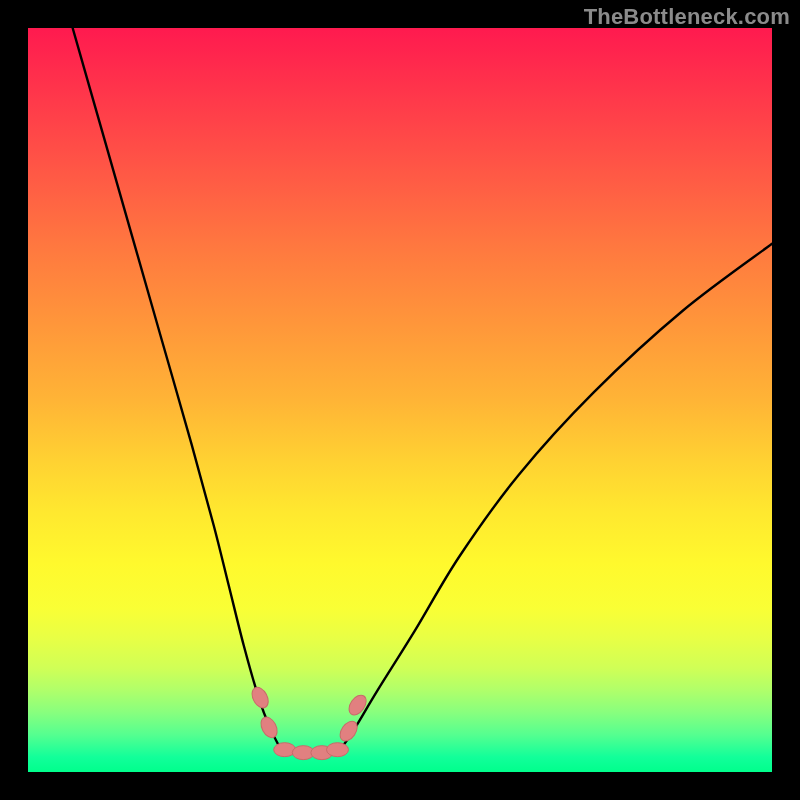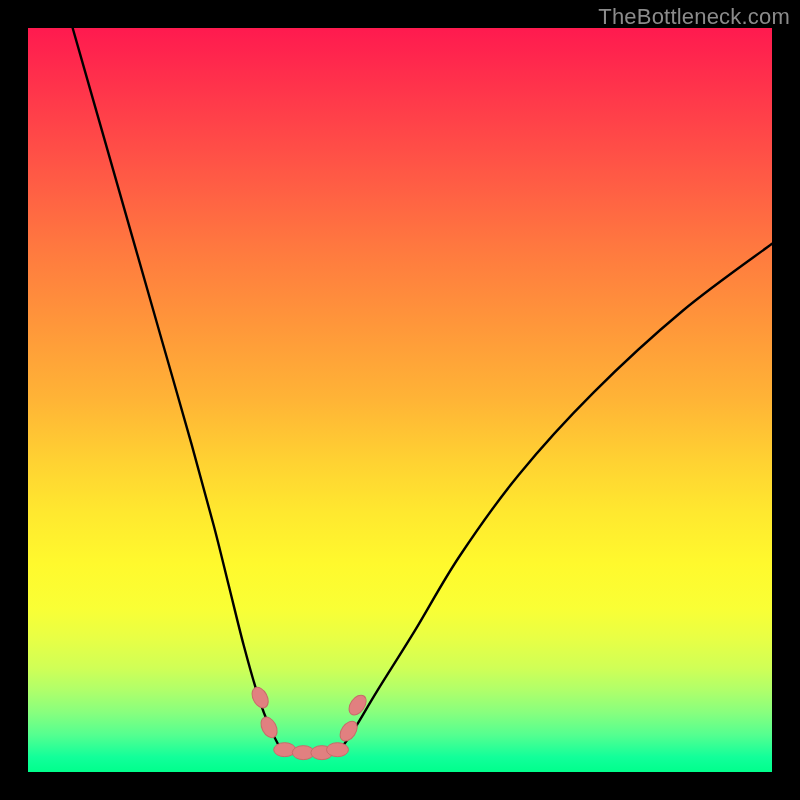--- a/index.html
+++ b/index.html
@@ -52,21 +52,21 @@
     width: 744px;
     height: 744px;
   }
   .watermark {
     position: absolute;
     top: 4px;
     right: 10px;
     color: #8b8b8b;
     font-size: 22px;
     letter-spacing: 0.2px;
-    font-weight: 400;
+    font-weight: 700;
     user-select: none;
   }
 </style>
 </head>
 <body>
 
 <div class="frame">
   <div class="watermark">TheBottleneck.com</div>
 
   <div class="plot">

